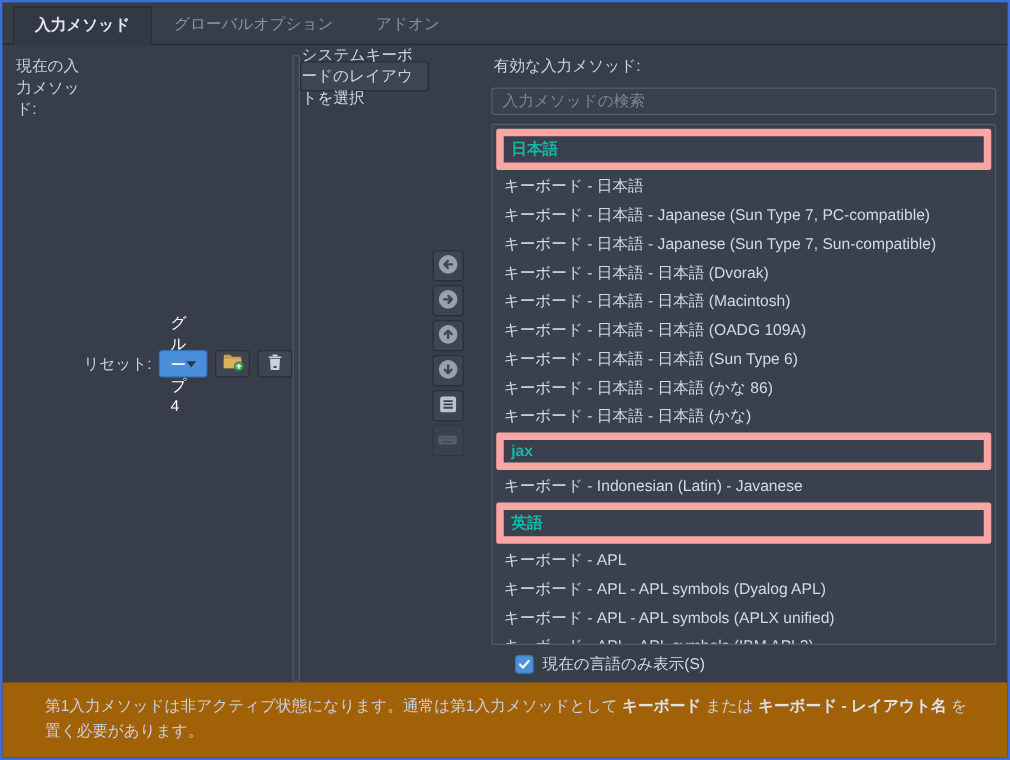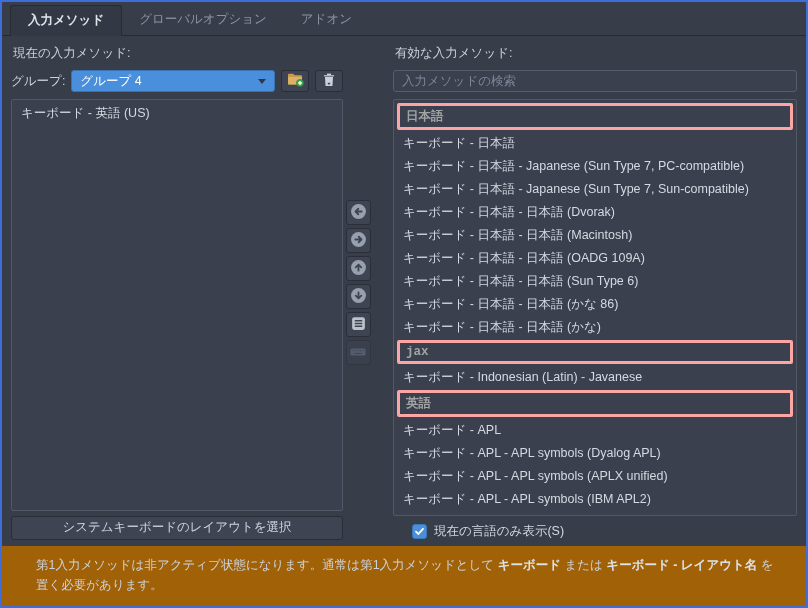--- a/index.html
+++ b/index.html
@@ -21,21 +21,21 @@
   }
   .tab{
     padding:6px 17px 7px;color:#8a92a2;cursor:default;white-space:nowrap;
   }
   .tab.active{
     background:#333845;border:1px solid #262b34;border-bottom:none;
     border-radius:3px 3px 0 0;color:#e2e6ec;margin-bottom:-1px;font-weight:bold;
   }
   
   .content{flex:1;display:flex;padding:8px 9px 0 9px;min-height:0;}
-  .col-left{width:332px;display:flex;flex-direction:column;min-height:0;}
+  .col-left{width:332px;display:flex;min-height:0;}
   .col-mid{width:26px;display:flex;flex-direction:column;align-items:center;
     padding-top:156px;margin:0 2px;}
   .col-right{flex:1;display:flex;flex-direction:column;min-height:0;margin-left:20px;}
   .section-title{margin:1px 2px 8px;color:#ccd2dc;}
   .group-row{display:flex;align-items:center;gap:6px;margin-bottom:7px;}
   .group-label{color:#ccd2dc;white-space:nowrap;}
   .combo{
     flex:1;height:22px;background:#4a8fdc;border:1px solid #3a73b5;border-radius:3px;
     color:#ffffff;display:flex;align-items:center;padding:0 8px;box-sizing:border-box;
   }
@@ -63,22 +63,22 @@
   }
   .xfer-btn.disabled{opacity:.45;}
   
   .search-input{
     height:22px;background:#3a404d;border:1px solid #565d6c;border-radius:3px;
     color:#d4dae3;padding:0 8px;margin-bottom:7px;box-sizing:border-box;
     font-family:inherit;font-size:12.5px;outline:none;width:100%;
   }
   .search-input::placeholder{color:#7e8594;}
   .group-header{
-    border:3px solid #fca5a5;border-radius:2px;padding:2px 6px;margin:1px 1px 2px;
-    color:#a3a3a3;font-weight:bold;font-family:Liberation Mono, monospace;
+    border:6px solid #fca5a5;border-radius:2px;padding:2px 6px;margin:1px 1px 2px;
+    color:#14b8a6;font-weight:bold;
   }
   .checkbox-row{display:flex;align-items:center;gap:7px;margin:7px 2px 6px;padding-left:17px;}
   .checkbox{
     width:15px;height:15px;background:#4a90d9;border:1px solid #3a78b8;border-radius:3px;
     display:flex;align-items:center;justify-content:center;box-sizing:border-box;
   }
   
   .note{
     padding:9px 32px 10px 34px;line-height:1.65;color:#ccd1da;background:#a16207;
   }
@@ -104,21 +104,21 @@
       <div class="tab active">入力メソッド</div>
       <div class="tab">グローバルオプション</div>
       <div class="tab">アドオン</div>
     </div>
 
   <div class="content">
 
     <div class="col-left">
       <div class="section-title">現在の入力メソッド:</div>
       <div class="group-row">
-        <span class="group-label">グループ:</span>
+        <span class="group-label">リセット:</span>
         <div class="combo">
           <span>グループ 4</span>
           <span class="combo-arrow"></span>
         </div>
         <div class="icon-btn">
           <span><svg width="19" height="17" viewBox="0 0 19 16">
                 <path d="M2 3.2c0-.6.5-1 1-1h4.2L8.8 3.8H15c.6 0 1 .5 1 1V12c0 .6-.4 1-1 1H3c-.5 0-1-.4-1-1z" fill="#c99b4e"></path>
                 <path d="M2 5.5h14V12c0 .6-.4 1-1 1H3c-.5 0-1-.4-1-1z" fill="#dab263"></path>
                 <circle cx="14" cy="11.5" r="3.6" fill="#3fa94e" stroke="#2c7a38" stroke-width=".6"></circle>
                 <path d="M14 9.6v3.8 M12.1 11.5h3.8" stroke="#ffffff" stroke-width="1.3"></path>

